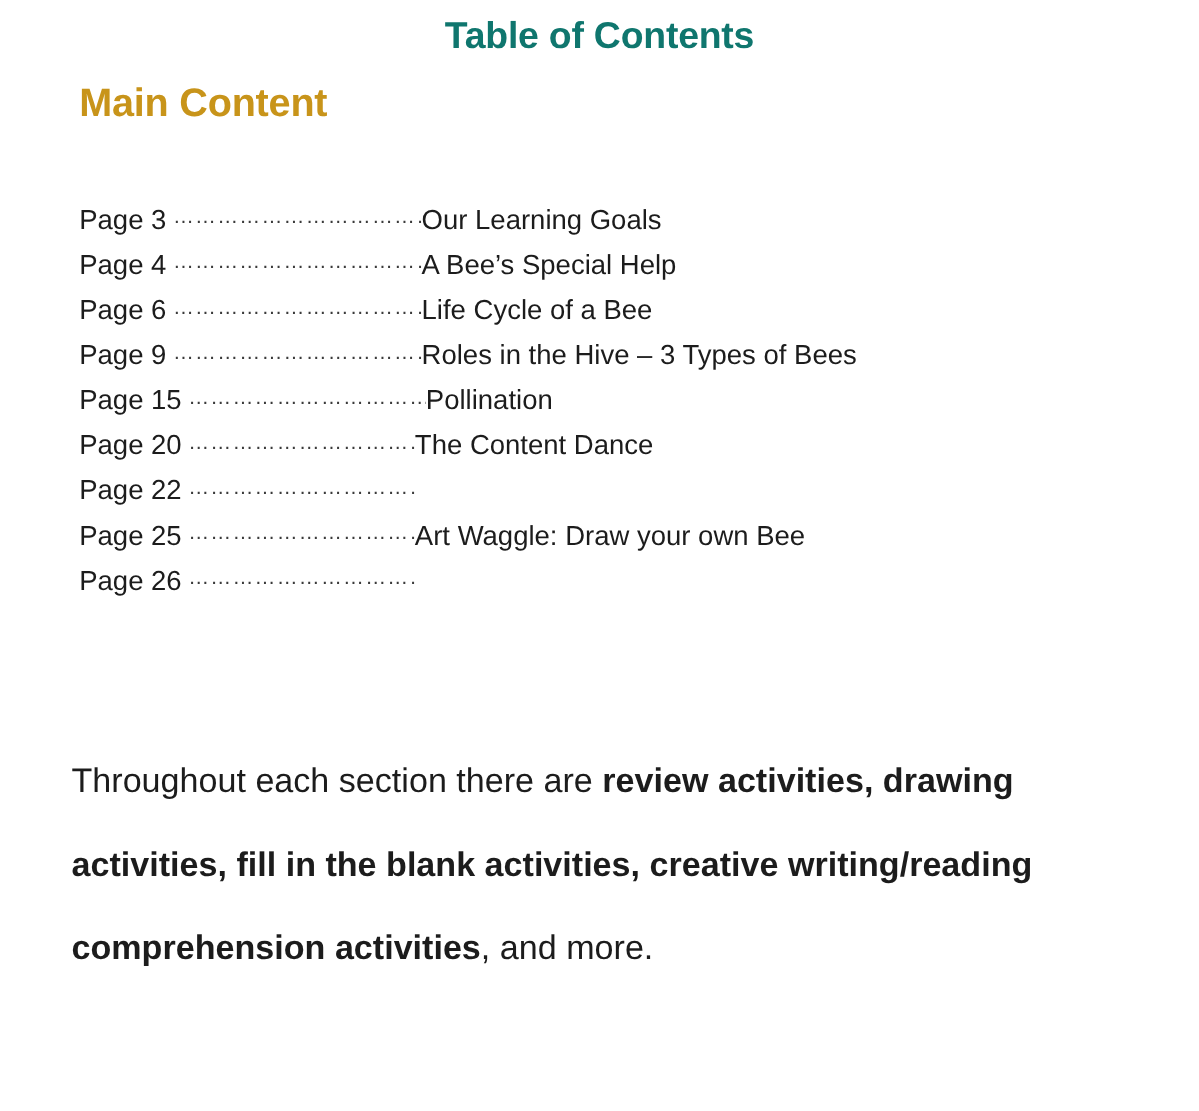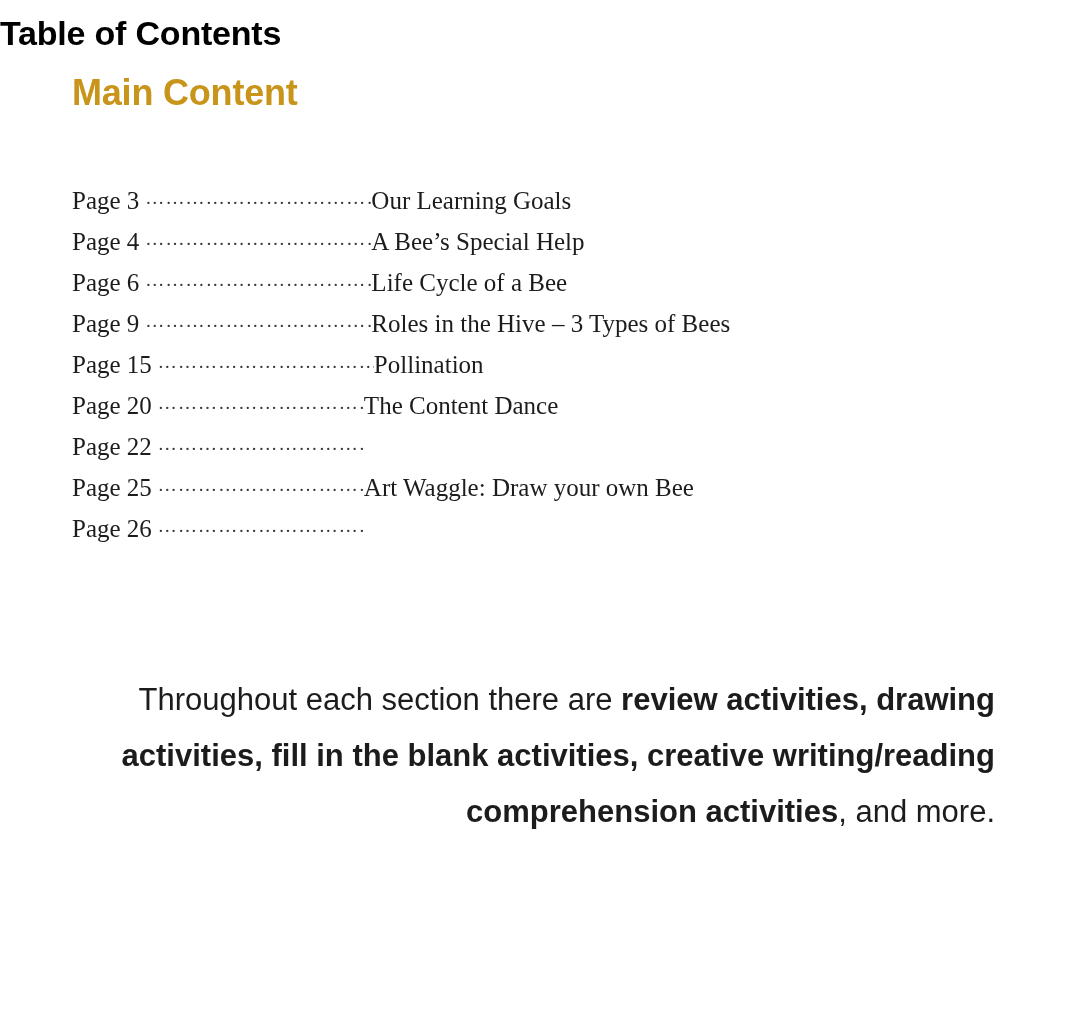--- a/index.html
+++ b/index.html
@@ -19,24 +19,24 @@
     width: 1090px;
     height: 1010px;
     position: relative;
     box-sizing: border-box;
   }
   .doc-title {
     position: absolute;
     top: 14px;
     left: 0;
     width: 1090px;
-    text-align: left;
+    text-align: center;
     font-size: 34px;
     font-weight: bold;
-    color: #000000;
+    color: #0f766e;
     letter-spacing: -0.2px;
   }
   .section-heading {
     position: absolute;
     top: 72px;
     left: 72px;
     font-size: 36px;
     font-weight: bold;
     color: #c8941a;
     letter-spacing: -0.2px;
@@ -47,21 +47,20 @@
     left: 72px;
     width: 940px;
   }
   .toc-row {
     display: flex;
     align-items: flex-end;
     font-size: 25px;
     line-height: 41px;
     color: #1c1c1c;
     white-space: nowrap;
-    font-family: Liberation Serif, serif;
   }
   .toc-page {
     flex: 0 0 auto;
   }
   .toc-dots {
     flex: 0 0 auto;
     overflow: hidden;
     font-size: 19px;
     color: #3a3a3a;
     letter-spacing: 1.1px;
@@ -71,25 +70,25 @@
   }
   .toc-dots.d1 { width: 220px; }
   .toc-dots.d2 { width: 210px; }
   .toc-dots.d3 { width: 200px; }
   .toc-title {
     flex: 0 0 auto;
   }
   .footnote {
     position: absolute;
     top: 672px;
-    left: 55px;
+    left: 65px;
     width: 940px;
-    text-align: right;
+    text-align: left;
     font-size: 31px;
-    line-height: 56px;
+    line-height: 76px;
     color: #1c1c1c;
   }
   .footnote b {
     font-weight: bold;
   }
 </style>
 </head>
 <body>
 
 <div class="page">

